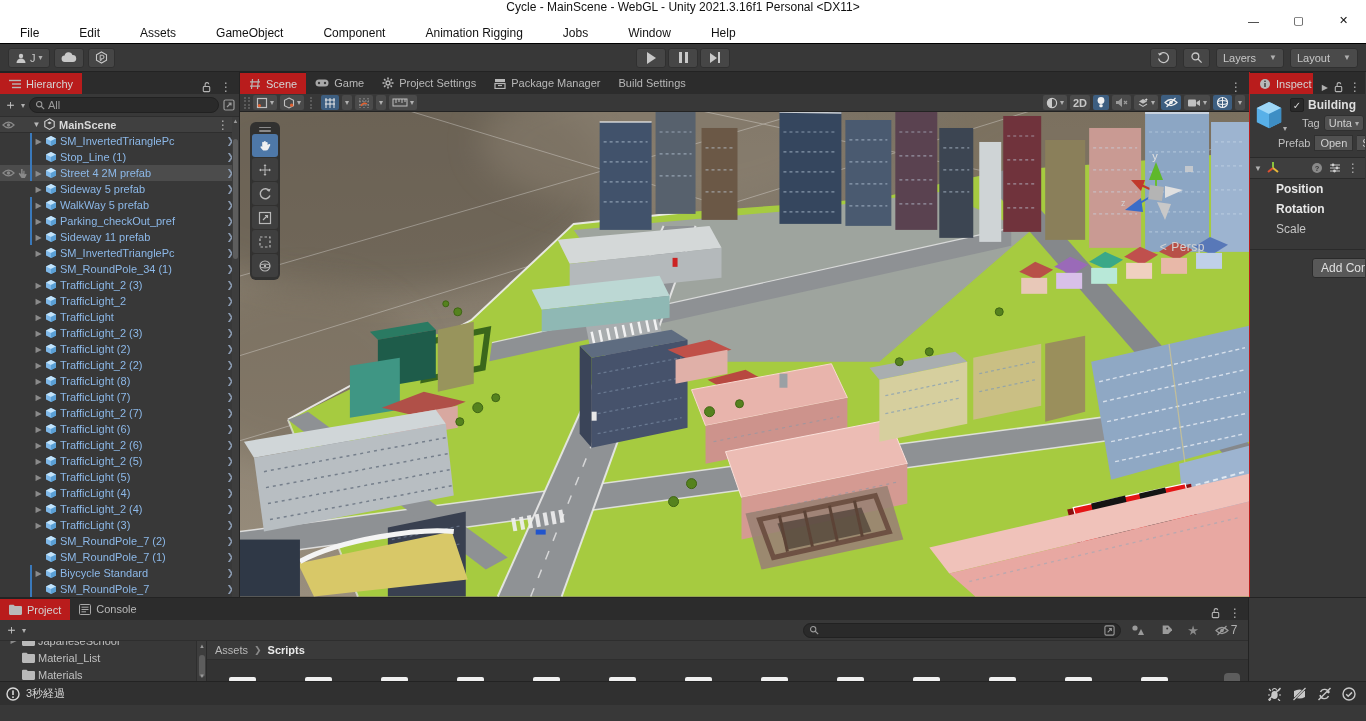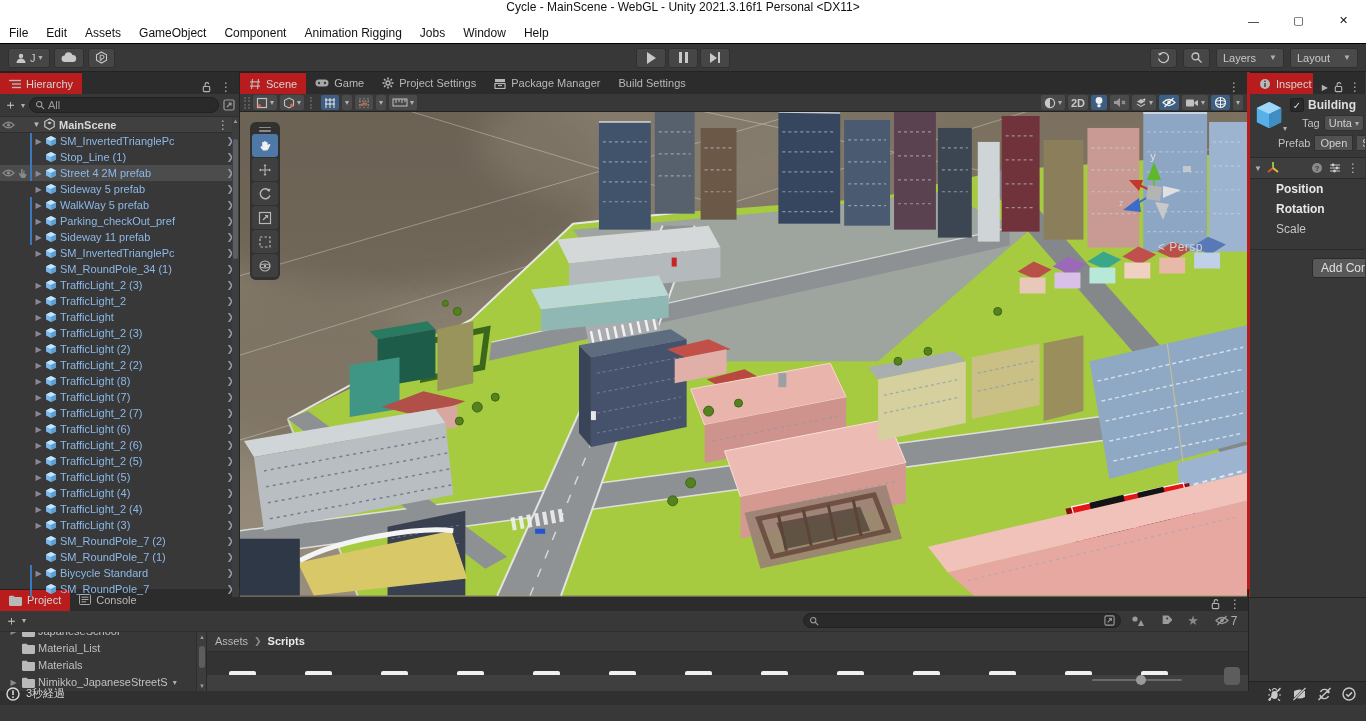--- a/index.html
+++ b/index.html
@@ -8,21 +8,21 @@
   .app { position:relative; width:1366px; height:721px; background:#383838; overflow:hidden; }
 
   
   .titlebar { height:22px; background:#ffffff; color:#111; display:flex; align-items:center; font-size:12px;flex-direction:column; }
   .titlebar .tlogo { width:16px; height:16px; margin:0 6px 0 8px; }
   .win-btns { margin-left:auto; display:flex; height:100%; }
   .win-btn { width:45px; height:100%; display:flex; align-items:center; justify-content:center; color:#111; font-size:11px; }
 
   
   .menubar { height:22px; background:#ffffff; color:#111; display:flex; align-items:center; font-size:12px; border-bottom:1px solid #000; }
-  .menu-item { padding:0 9px; height:100%; display:flex; align-items:center; }
+  .menu-item { padding:0 20px; height:100%; display:flex; align-items:center; }
 
   
   .toolbar { height:28px; background:#383838; border-bottom:1px solid #232323; position:relative; display:flex; align-items:center; }
   .tb-group { display:flex; align-items:center; gap:4px; margin-left:8px; }
   .tb-btn { background:#464646; border:1px solid #303030; border-radius:3px; height:20px; display:flex; align-items:center; justify-content:center; padding:0 6px; color:#c8c8c8; gap:3px; }
   .tb-center { position:absolute; left:50%; transform:translateX(-50%); display:flex; gap:2px; }
   .tb-right { margin-left:auto; display:flex; align-items:center; gap:6px; margin-right:8px; }
   .dd-arrow { font-size:8px; color:#b0b0b0; }
   .play-tri { width:0; height:0; border-left:9px solid #c8c8c8; border-top:6px solid transparent; border-bottom:6px solid transparent; }
   .pause-bars { display:flex; gap:3px; }
@@ -54,21 +54,21 @@
   .hrow .lab { flex:1; white-space:nowrap; overflow:hidden; color:#8cb8e8; padding-left:3px; }
   .hrow .chev { color:#8a9ab0; padding:0 5px; font-size:9px; }
   .hrow.sel { background:#4c4c4c; }
   .scene-row { background:#404040; border-bottom:1px solid #2e2e2e; }
   .scene-row .lab { color:#d8d8d8; }
   .hier-scrollbar { position:absolute; right:0; top:0; width:7px; height:100%; background:#3d3d3d; }
   .hier-scrollbar .thumb { position:absolute; top:22px; left:1px; width:5px; height:120px; background:#5d5d5d; border-radius:3px; }
   .hier-scrollbar .sarr { position:absolute; left:0; width:7px; text-align:center; font-size:6px; color:#9a9a9a; }
 
   
-  .center { width:1010px; display:flex; flex-direction:column; border-right:3px solid #b91c1c; }
+  .center { width:1010px; display:flex; flex-direction:column; border-right:1px solid #b91c1c; }
   .scene-toolbar { height:18px; background:#383838; border-bottom:1px solid #232323; display:flex; align-items:center; gap:3px; padding:0 4px; }
   .st-btn { background:#4a4a4a; border-radius:2px; height:15px; display:flex; align-items:center; padding:0 3px; gap:2px; color:#c0c0c0; }
   .st-btn.blue { background:#3d5e80; }
   .st-sep { width:5px; height:12px; border-left:2px dotted #5a5a5a; margin:0 3px; }
   .st-right { margin-left:auto; display:flex; gap:3px; align-items:center; }
   .viewport { flex:1; position:relative; background:#6e6558; overflow:hidden; }
   .viewport > svg.scene { position:absolute; inset:0; }
 
   .tool-palette { position:absolute; left:10px; top:10px; width:30px; background:rgba(46,46,46,.95); border-radius:6px; padding:3px 2px; display:flex; flex-direction:column; gap:1px; }
   .tp-handle { height:8px; display:flex; flex-direction:column; justify-content:center; gap:2px; padding:0 7px; }
@@ -87,21 +87,21 @@
   .insp-name { font-weight:bold; color:#dedede; font-size:12px; }
   .mini-dd { background:#515151; border:1px solid #303030; border-radius:3px; padding:0 4px; height:16px; display:flex; align-items:center; gap:3px; color:#d0d0d0; }
   .mini-btn { background:#515151; border:1px solid #303030; padding:0 5px; height:16px; display:flex; align-items:center; color:#d0d0d0; }
   .comp-header { display:flex; align-items:center; gap:4px; border-top:1px solid #2a2a2a; border-bottom:1px solid #2a2a2a; background:#3e3e3e; height:22px; padding:0 4px; margin-top:4px; }
   .tr-row { padding:3px 0 3px 26px; color:#c4c4c4; font-size:12px; }
   .tr-row.bold { font-weight:bold; color:#e8e8e8; }
   .addcomp-band { margin-top:10px; border-top:1px solid #2a2a2a; padding:8px 4px; display:flex; }
   .addcomp-btn { margin-left:58px; background:#585858; border:1px solid #2a2a2a; border-radius:3px; height:20px; display:flex; align-items:center; padding:0 8px; color:#e0e0e0; font-size:12px; white-space:nowrap; }
 
   
-  .bottom { height:84px; display:flex; border-top:1px solid #232323;align-items:center; }
+  .bottom { height:84px; display:flex; border-top:1px solid #232323; }
   .bottom-main { width:1249px; display:flex; flex-direction:column; border-right:1px solid #232323; }
   .bottom-fill { flex:1; background:#383838; }
   .proj-toolbar { height:21px; background:#383838; border-bottom:1px solid #2e2e2e; display:flex; align-items:center; padding:0 5px; gap:4px; }
   .proj-search { width:318px; margin-left:auto; height:15px; background:#2a2a2a; border:1px solid #212121; border-radius:8px; display:flex; align-items:center; padding:0 5px; gap:4px; }
   .proj-ic { width:24px; display:flex; justify-content:center; align-items:center; color:#9a9a9a; }
   .proj-content { flex:1; display:flex; overflow:hidden; }
   .proj-tree { width:196px; background:#383838; padding-top:0; overflow:hidden; }
   .trow { height:17px; display:flex; align-items:center; gap:3px; padding-left:22px; white-space:nowrap; color:#c0c0c0; }
   .trow .tog { width:11px; text-align:center; font-size:8px; color:#8a8a8a; margin-left:-14px; }
   .tree-scroll { width:10px; background:#3d3d3d; position:relative; border-left:1px solid #2e2e2e; }

